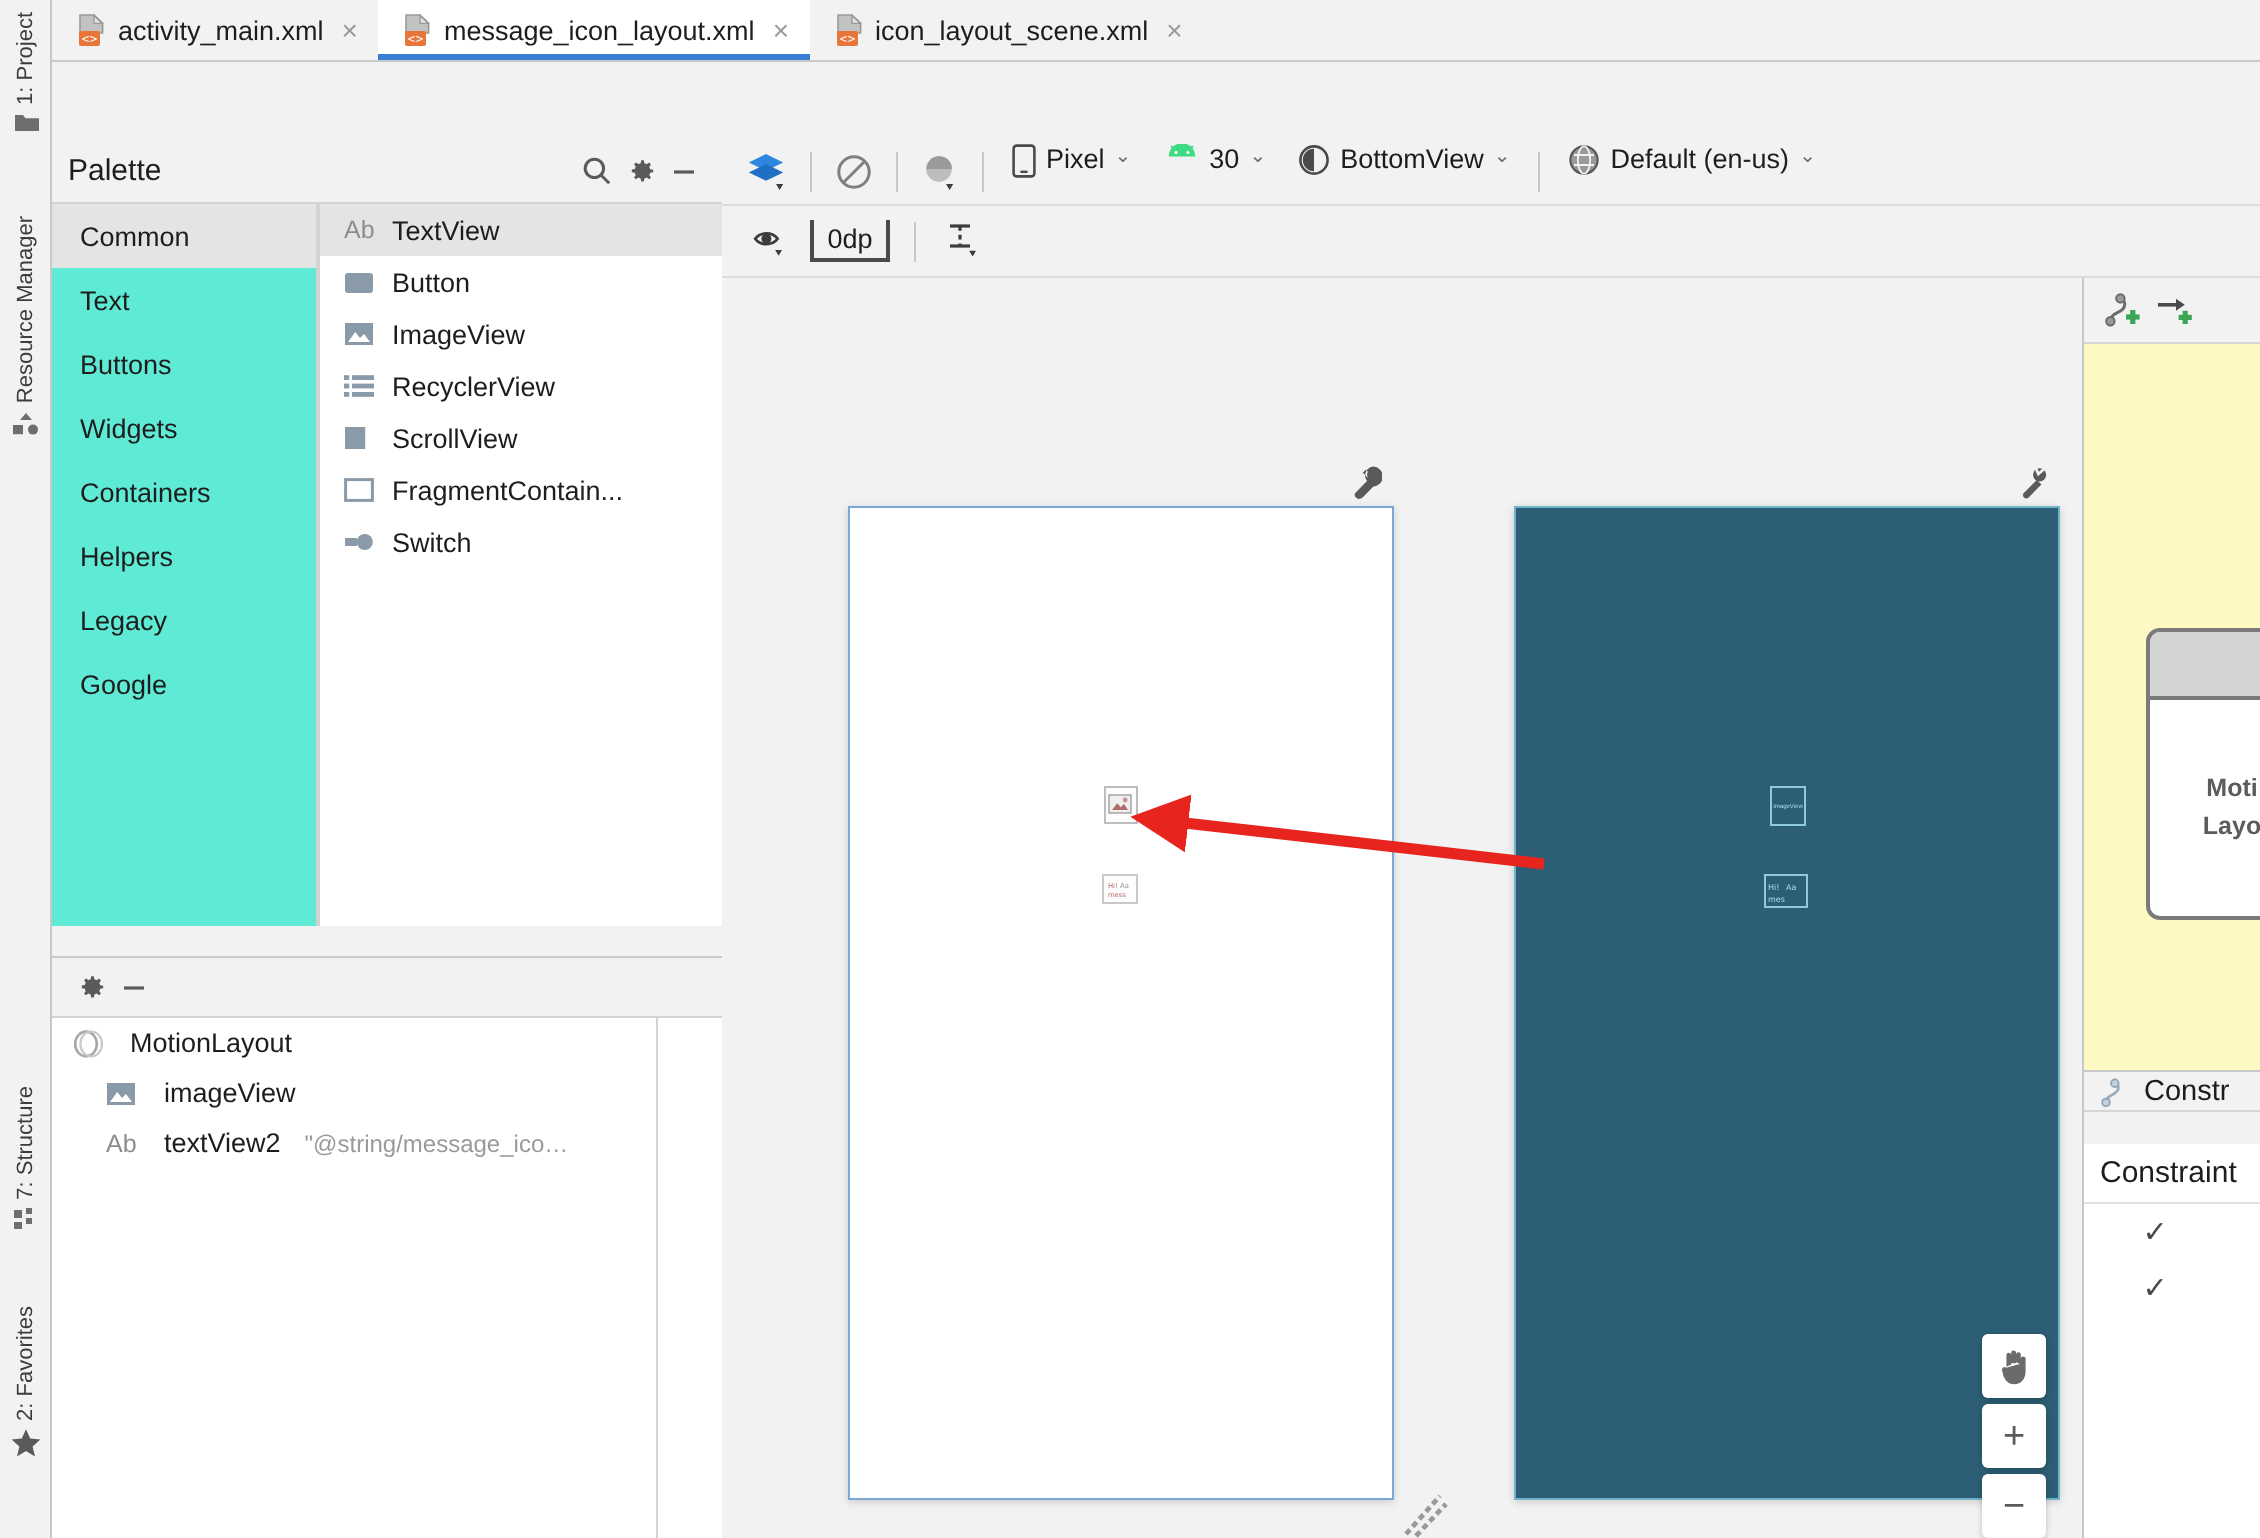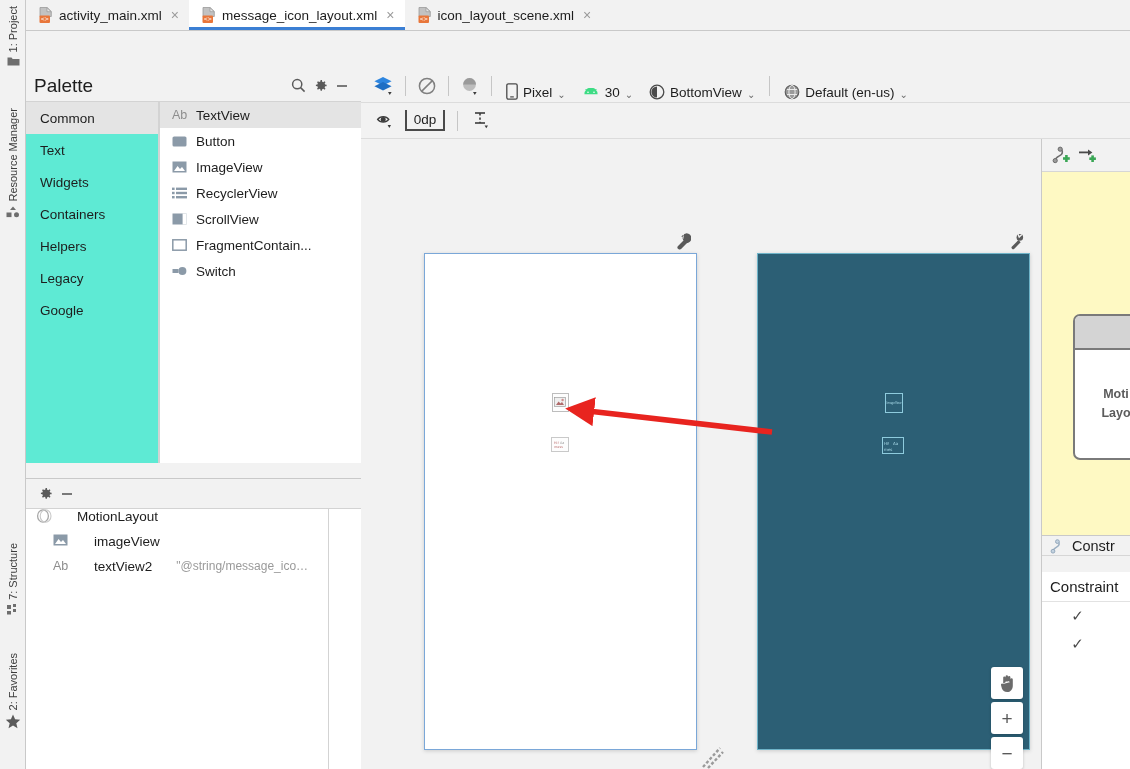--- a/index.html
+++ b/index.html
@@ -54,21 +54,21 @@
     color: #9a9a9a; font-size: 14px; margin-left: 3px; cursor: pointer;
     line-height: 1;
   }
 
   
   .palette-header {
     position: absolute; left: 26px; top: 70px; width: 335px; height: 32px;
     background: #f2f2f2; border-bottom: 1px solid #d3d3d3;
     display: flex; align-items: center; padding: 0 8px 0 8px;
   }
-  .palette-title { font-size: 19px; color: #1d1d1d; flex: 1 1 auto; }
+  .palette-title { font-size: 15px; color: #1d1d1d; flex: 1 1 auto; }
   .hdr-btn { width: 22px; height: 22px; display: flex; align-items: center; justify-content: center; cursor: pointer; }
 
   .palette-cats {
     position: absolute; left: 26px; top: 102px; width: 133px; height: 361px;
     background: #5eead4; border-right: 1px solid #d3d3d3;
   }
   .cat {
     height: 32px; display: flex; align-items: center; padding-left: 14px;
     font-size: 13.5px; color: #1d1d1d; cursor: default;
   }
@@ -94,38 +94,38 @@
   .ct-title { font-size: 13px; flex: 1 1 auto; }
   .ct-body {
     position: absolute; left: 26px; top: 509px; width: 303px; height: 260px;
     background: #ffffff; border-right: 1px solid #d3d3d3;
   }
   .ct-strip {
     position: absolute; left: 329px; top: 509px; width: 32px; height: 260px;
     background: #ffffff;
   }
   .ct-row {
-    height: 25px; display: flex; gap: 24px;
+    height: 25px; display: flex; align-items: center; gap: 12px;
     font-size: 13.5px; cursor: default;
   }
   .ct-sub { color: #9a9a9a; font-size: 12px; white-space: nowrap; }
 
   
   .dtoolbar {
     position: absolute; left: 361px; top: 70px; width: 769px; height: 33px;
     background: #f2f2f2; border-bottom: 1px solid #dcdcdc;
     display: flex; align-items: center; gap: 0px; padding-left: 8px;
   }
   .tb-btn {
     width: 30px; height: 28px; display: flex; align-items: center; justify-content: center;
     cursor: pointer; position: relative;
   }
   .tb-sep { width: 1px; height: 20px; background: #c6c6c6; margin: 0 6px; }
   .tb-combo {
-    display: flex; align-items: flex-end; gap: 5px; height: 28px;
+    display: flex; align-items: flex-start; gap: 5px; height: 28px;
     padding: 0 8px; cursor: pointer; font-size: 13.5px; white-space: nowrap;
   }
   .caret { color: #6b6b6b; font-size: 10px; }
 
   .dtoolbar2 {
     position: absolute; left: 361px; top: 103px; width: 769px; height: 36px;
     background: #f2f2f2; border-bottom: 1px solid #dcdcdc;
     display: flex; align-items: center; padding-left: 10px; gap: 2px;
   }
   .margin-box {
@@ -333,20 +333,23 @@
         </svg>
     </span>
   </div>
 
   <div class="palette-cats">
     <div class="cat selected">
         <span>Common</span>
       </div>
     <div class="cat">
         <span>Text</span>
+      </div>
+    <div class="cat">
+        <span>Buttons</span>
       </div>
     <div class="cat">
         <span>Widgets</span>
       </div>
     <div class="cat">
         <span>Containers</span>
       </div>
     <div class="cat">
         <span>Helpers</span>
       </div>

